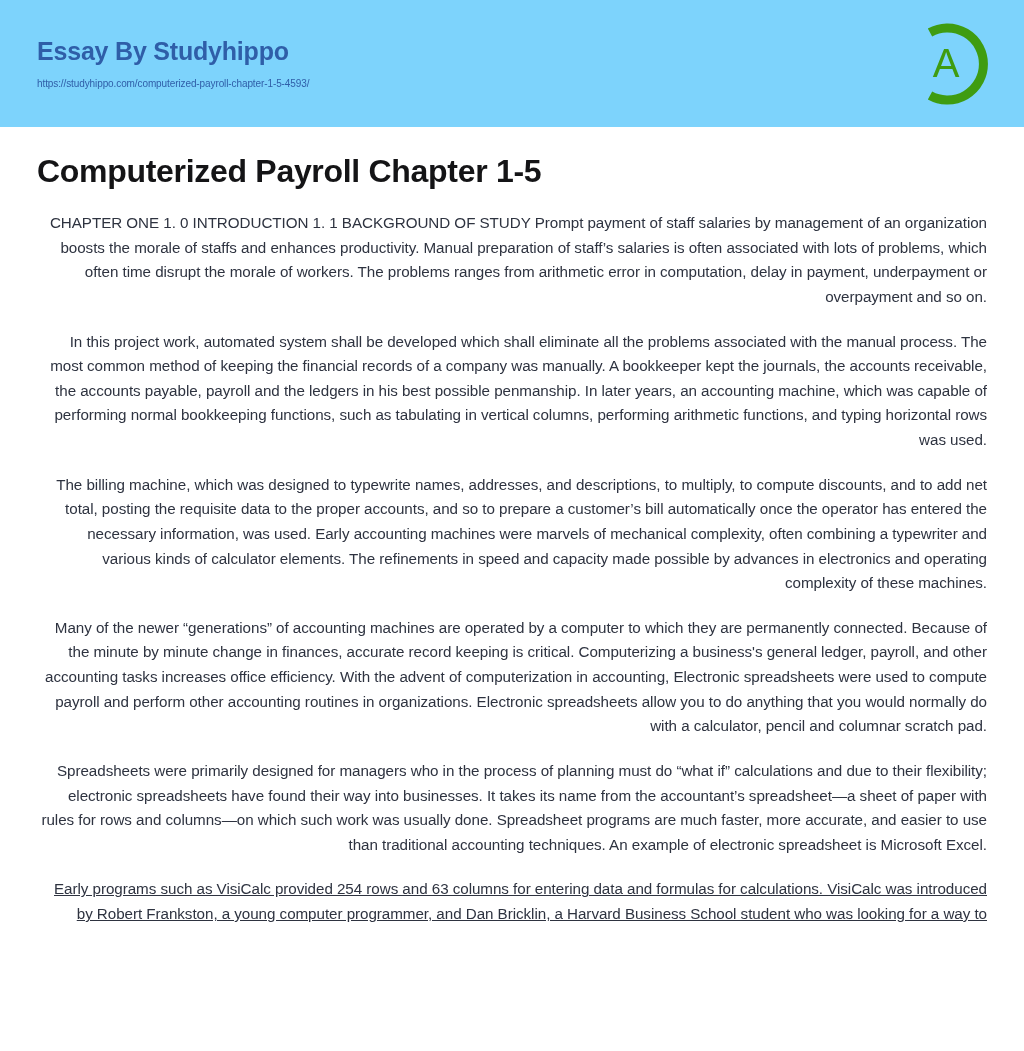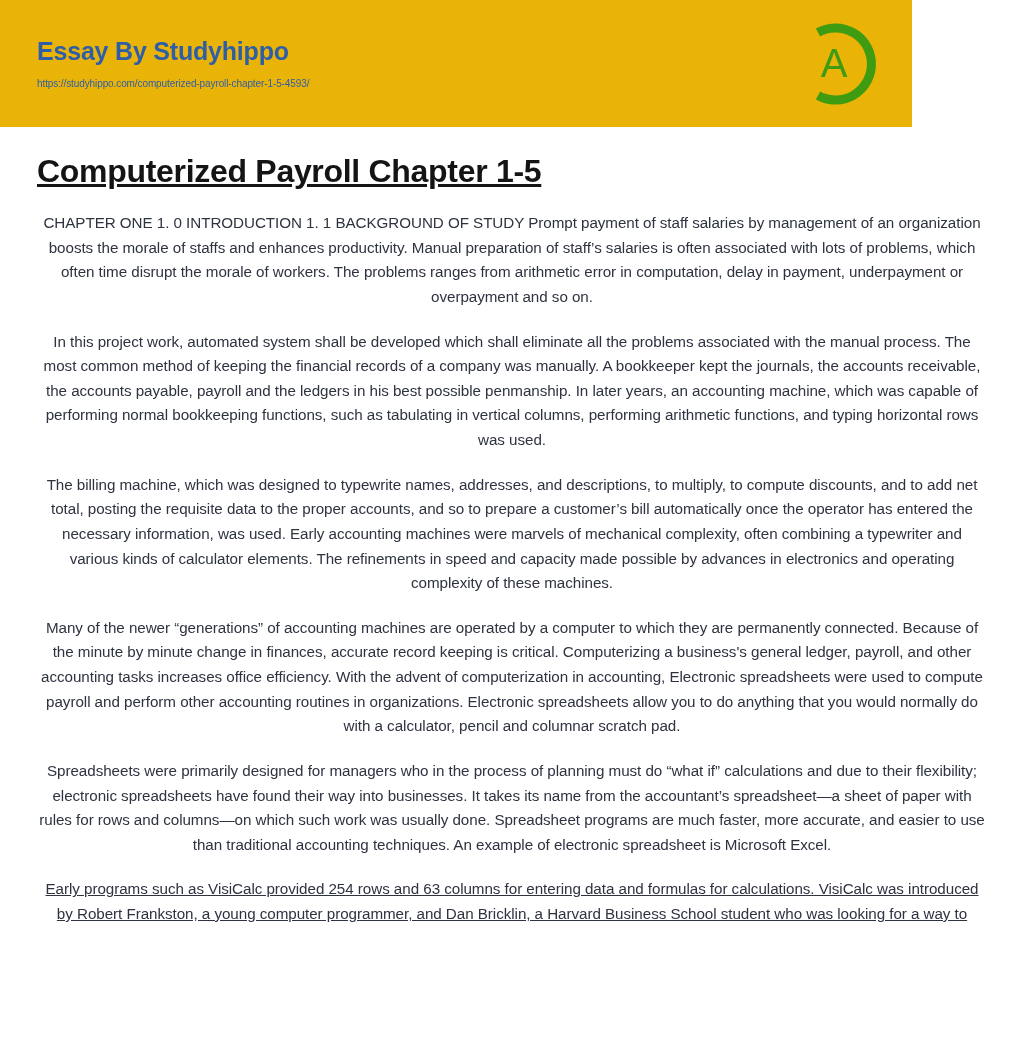--- a/index.html
+++ b/index.html
@@ -10,23 +10,23 @@
     width: 1024px;
     height: 1051px;
     background: #ffffff;
     font-family: "Liberation Sans", sans-serif;
     overflow: hidden;
   }
 
   
   .site-header {
     box-sizing: border-box;
-    width: 912px;
+    width: 1024px;
     height: 127px;
-    background: #eab308;
+    background: #7dd3fc;
     display: flex;
     align-items: center;
     justify-content: space-between;
     padding: 0 30px 0 37px;
   }
   .header-text {
     display: flex;
     flex-direction: column;
     justify-content: center;
   }
@@ -63,28 +63,27 @@
     padding: 24px 37px 0 37px;
     width: 1024px;
   }
   .article-title {
     font-size: 32px;
     font-weight: bold;
     color: #141416;
     line-height: 1.25;
     margin: 0 0 20px 0;
     letter-spacing: -0.3px;
-    text-decoration: underline;
   }
   .article-body p {
     font-size: 15.2px;
     line-height: 1.62;
     color: #2e3340;
     margin: 16px 0 20px 0;
-    text-align: center;
+    text-align: right;
     letter-spacing: -0.05px;
   }
   .article-body p:last-child {
     margin-bottom: 0;
     text-decoration: underline;
   }
 </style>
 </head>
 <body>
 

